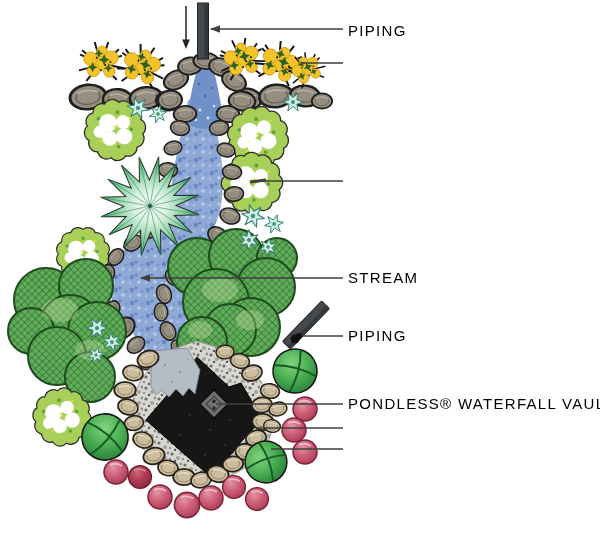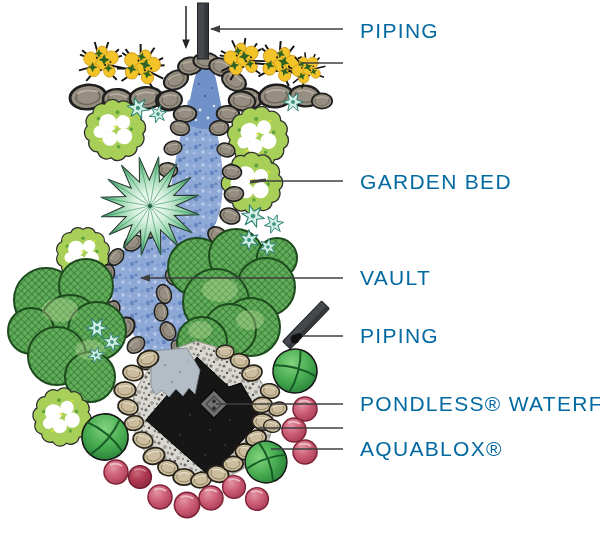--- a/index.html
+++ b/index.html
@@ -1,19 +1,19 @@
 <!DOCTYPE html>
 <html><head>
 <meta charset="utf-8">
 <style>
   html,body{margin:0;padding:0;background:#fff;}
   .canvas{position:relative;width:600px;height:536px;background:#ffffff;overflow:hidden;
           font-family:"Liberation Sans",sans-serif;}
   .art{position:absolute;left:0;top:0;}
-  .lbl{position:absolute;left:360px;font-size:21px;letter-spacing:1.3px;color:#0369a1;
+  .lbl{position:absolute;left:348px;font-size:15px;letter-spacing:1.3px;color:#000000;
        white-space:nowrap;line-height:18px;}
 </style>
 </head>
 <body>
 
 <div class="canvas">
 
 <svg class="art" width="600" height="536" viewBox="0 0 600 536">
   <defs>
     <pattern id="xh" width="5" height="5" patternUnits="userSpaceOnUse" patternTransform="rotate(45)">
@@ -382,19 +382,17 @@
     <polygon points="140,278 150,274.2 150,281.8" fill="#3f3f3f" stroke="none"></polygon>
     <line x1="300" y1="336" x2="343" y2="336"></line>
     <circle cx="299" cy="336" r="3" fill="#111" stroke="none"></circle>
     <line x1="216" y1="404" x2="343" y2="404"></line>
     <line x1="257" y1="428" x2="343" y2="428"></line>
     <line x1="271" y1="449" x2="343" y2="449"></line>
   </g>
 </svg>
 
 <div class="lbl" style="top:22px">PIPING</div>
-<div class="lbl" style="top:173px">GARDEN BED</div>
-<div class="lbl" style="top:269px">VAULT</div>
+<div class="lbl" style="top:269px">STREAM</div>
 <div class="lbl" style="top:327px">PIPING</div>
 <div class="lbl" style="top:395px">PONDLESS® WATERFALL VAULT</div>
-<div class="lbl" style="top:440px">AQUABLOX®</div>
 
 </div>
 
 </body></html>

